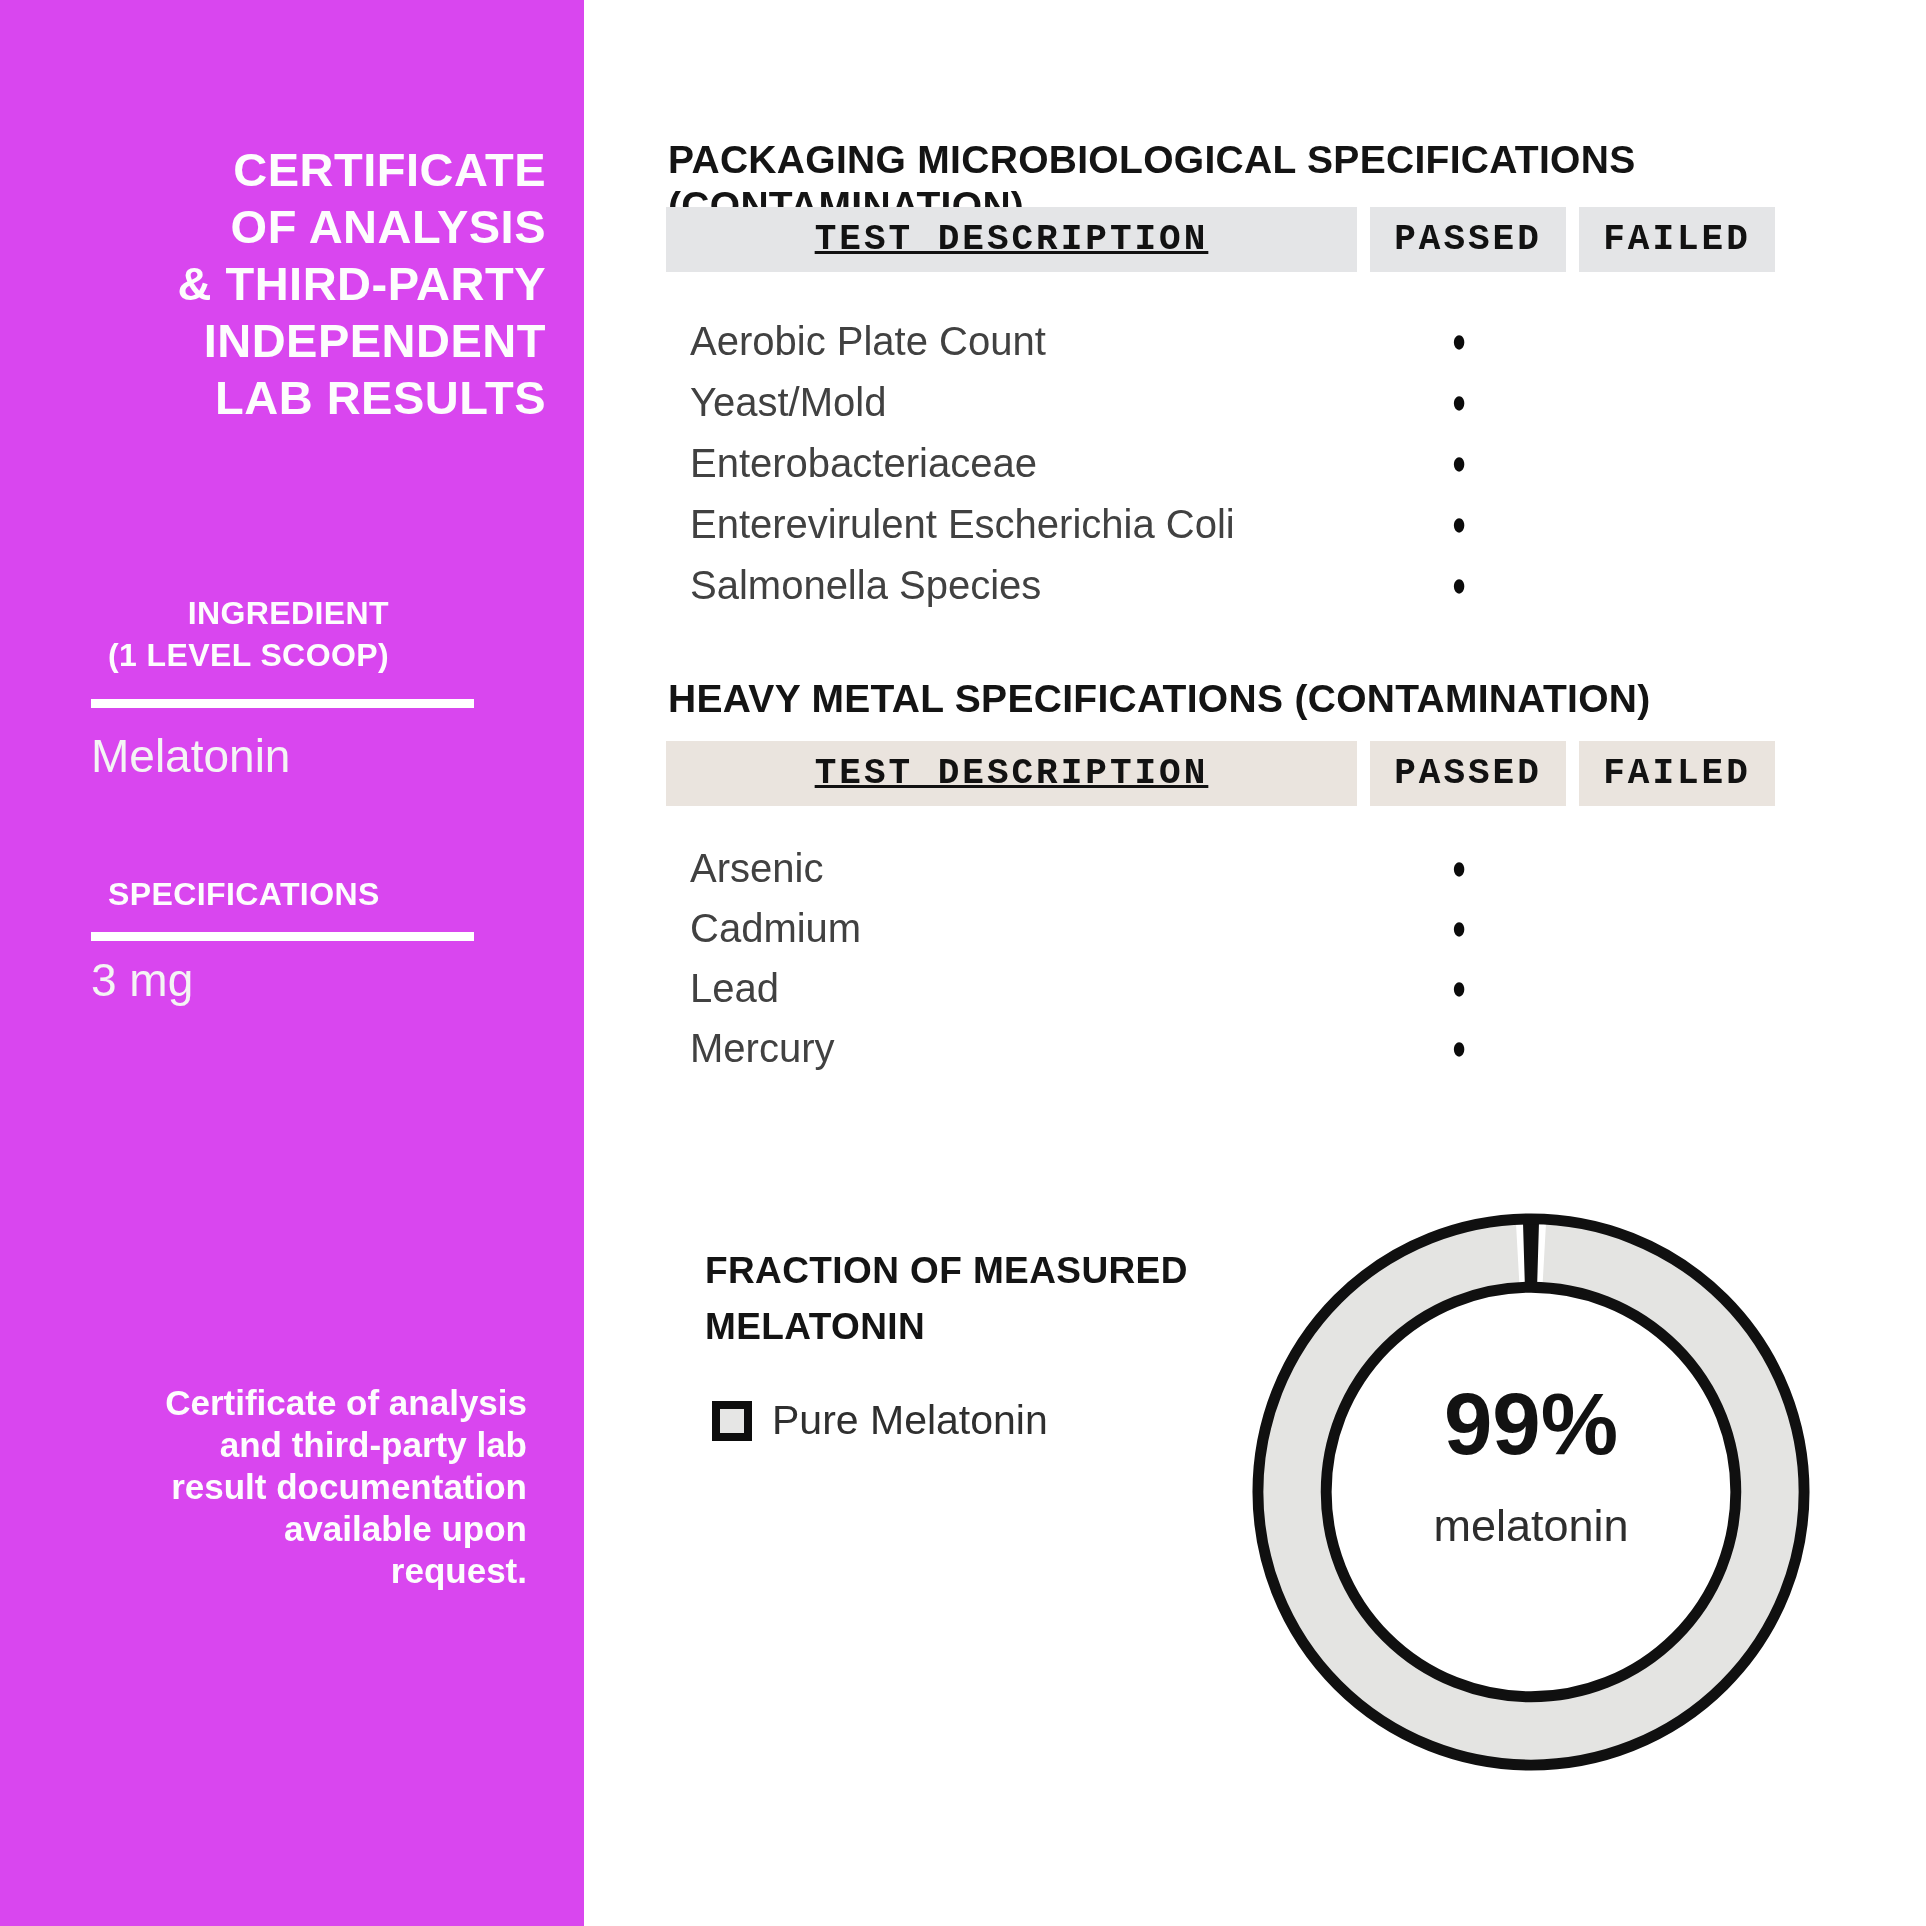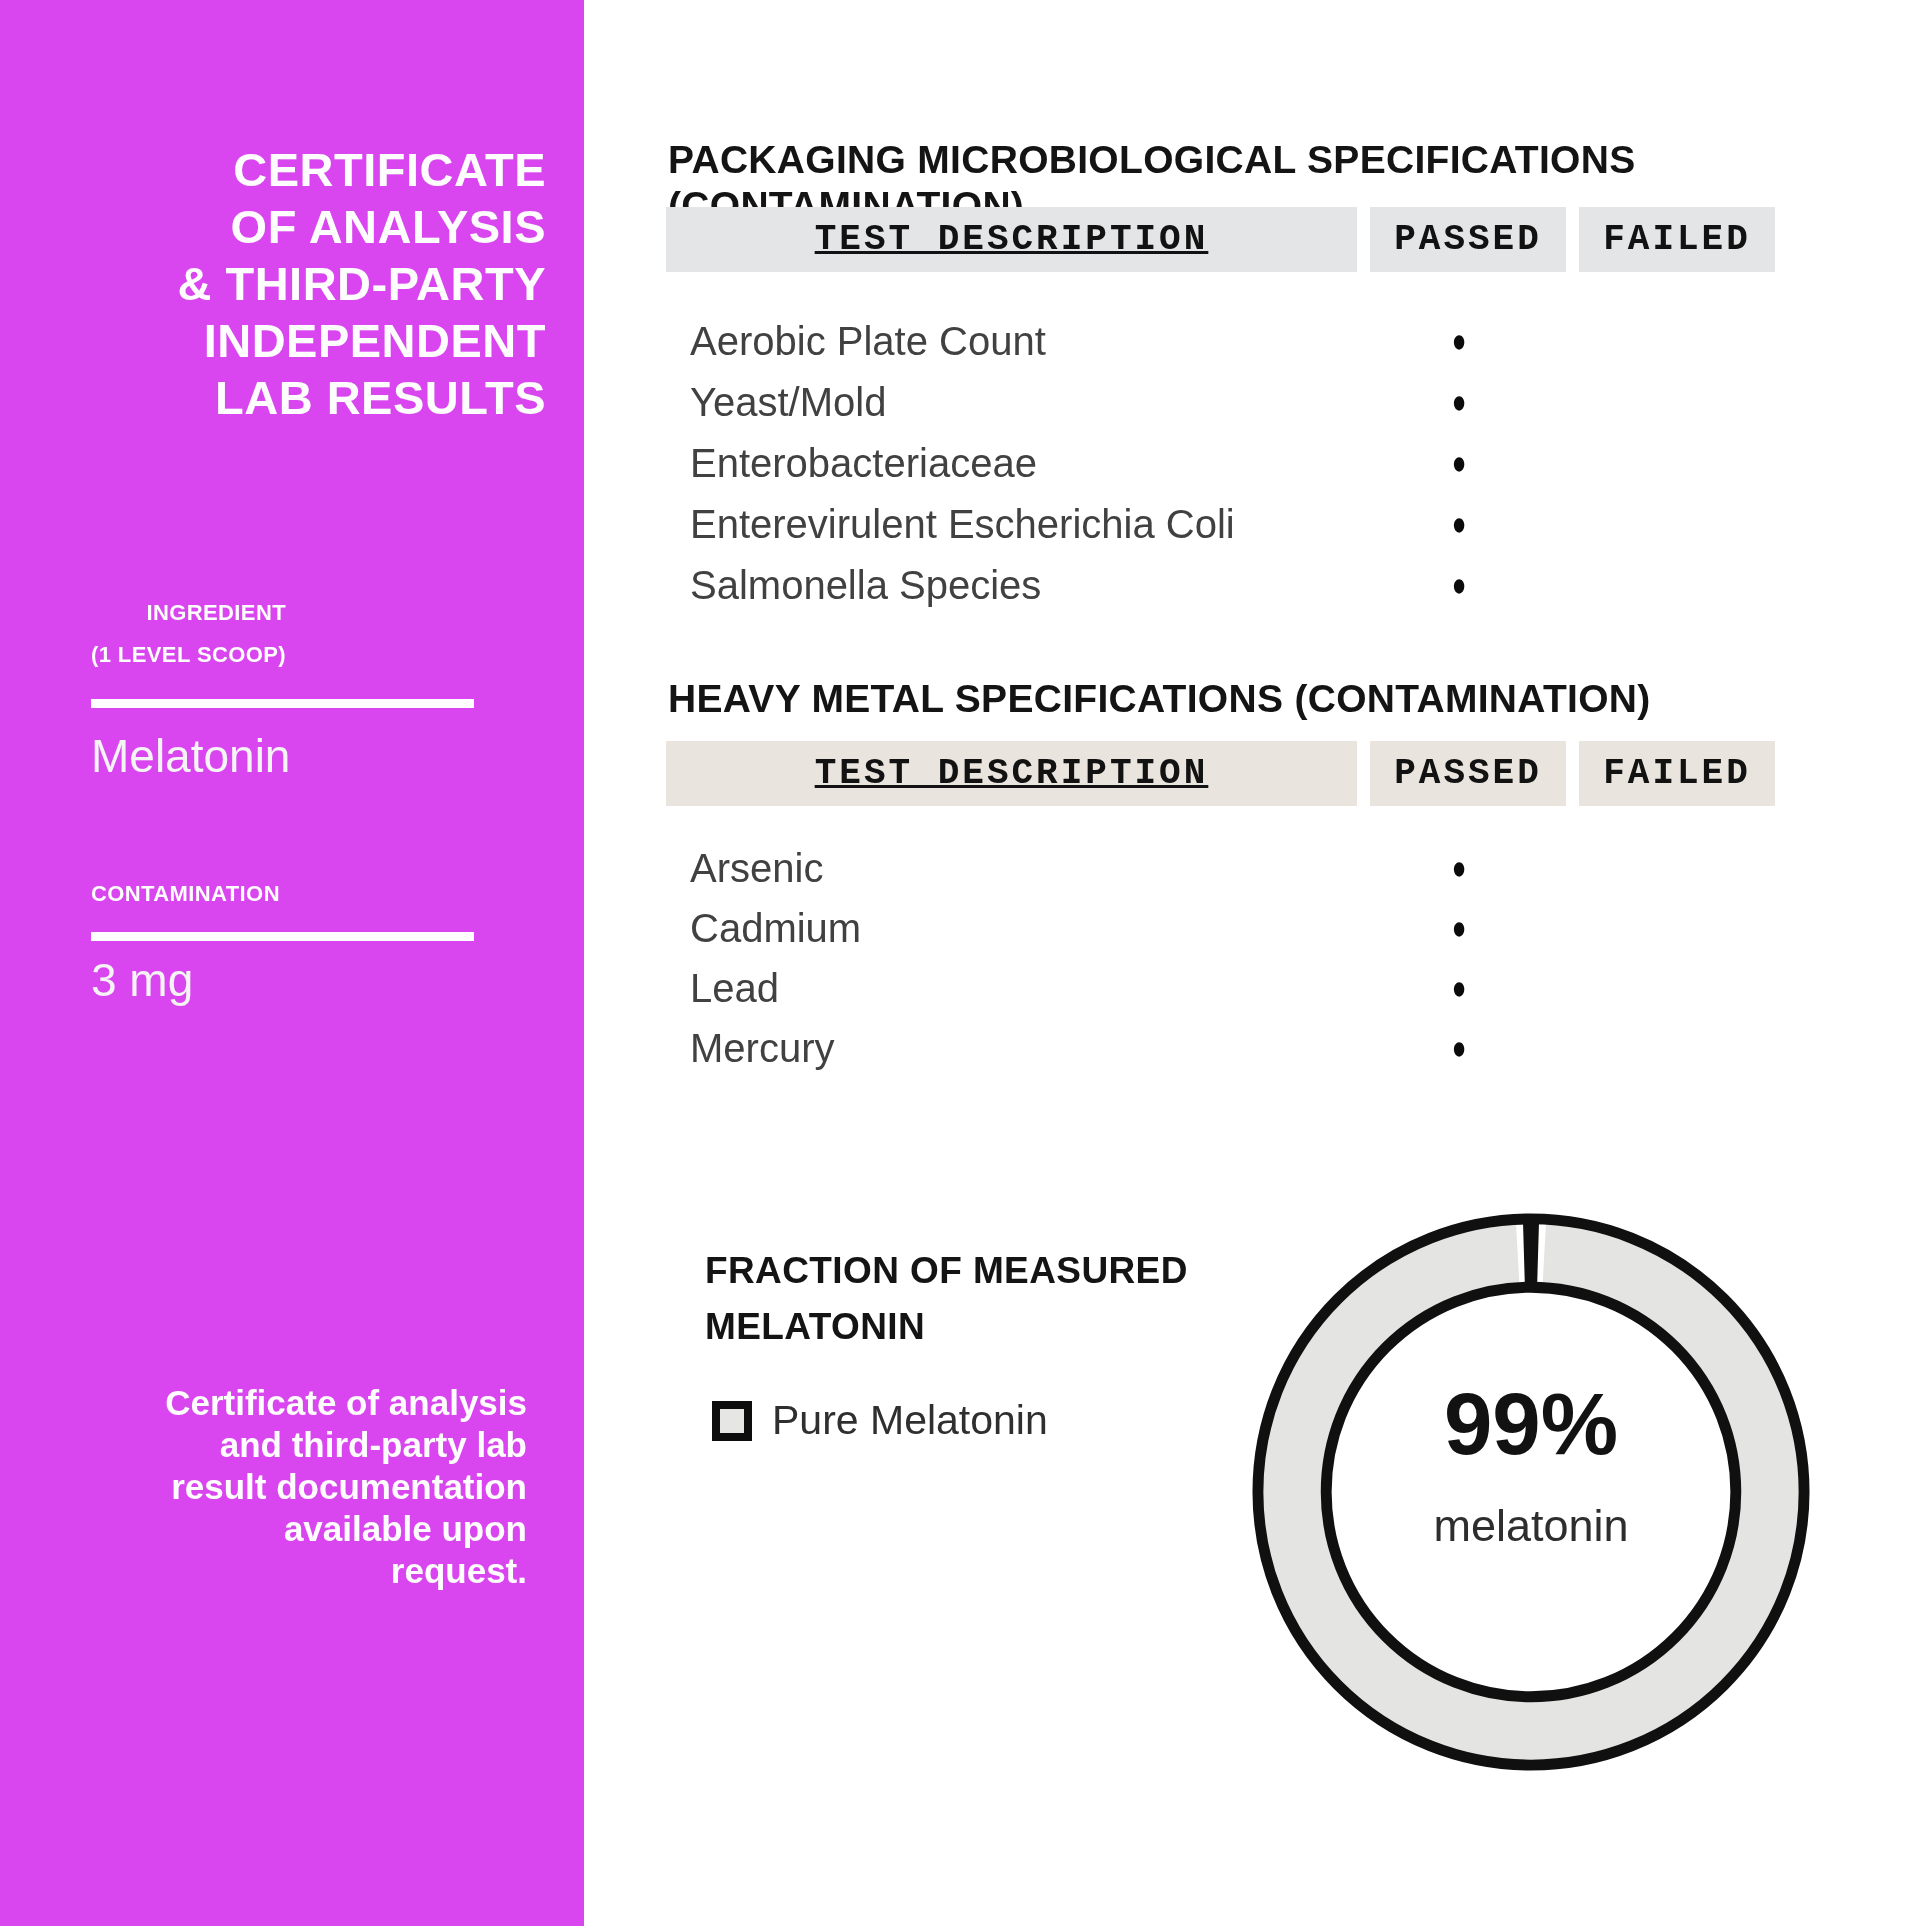--- a/index.html
+++ b/index.html
@@ -3,21 +3,21 @@
 <meta charset="utf-8">
 <style>
   html,body{margin:0;padding:0;background:#fff;}
   #page{position:relative;width:1927px;height:1927px;background:#ffffff;overflow:hidden;
         font-family:"Liberation Sans",sans-serif;color:#161616;}
 
   
   .sidebar{position:absolute;left:0;top:0;width:584px;height:1927px;background:#d946ef;text-align:right;}
   .sb-title{position:absolute;left:91px;top:141px;width:455px;color:#fdfdfd;
             font-size:47px;font-weight:bold;line-height:57px;white-space:pre-line;letter-spacing:0.5px;}
-  .sb-h{position:absolute;left:91px;color:#fdfdfd;font-size:22px;font-weight:bold;
+  .sb-h{position:absolute;left:108px;color:#fdfdfd;font-size:32px;font-weight:bold;
         line-height:42px;white-space:pre-line;letter-spacing:0.4px;}
   .sb-ingredient-h{top:592px;}
   .sb-spec-h{top:873px;}
   .sb-rule{position:absolute;left:91px;width:383px;height:9px;background:#ffffff;}
   .sb-rule-1{top:699px;}
   .sb-rule-2{top:932px;}
   .sb-val{position:absolute;left:91px;color:#f4f4f4;font-size:46px;font-weight:300;line-height:54px;}
   .sb-ingredient-v{top:729px;}
   .sb-spec-v{top:953px;}
   .sb-note{position:absolute;left:91px;top:1382px;width:436px;color:#fdfdfd;
@@ -74,21 +74,21 @@
 OF ANALYSIS
 &amp; THIRD-PARTY
 INDEPENDENT
 LAB RESULTS</div>
 
     <div class="sb-h sb-ingredient-h">INGREDIENT
 (1 LEVEL SCOOP)</div>
     <div class="sb-rule sb-rule-1"></div>
     <div class="sb-val sb-ingredient-v">Melatonin</div>
 
-    <div class="sb-h sb-spec-h">CONTAMINATION</div>
+    <div class="sb-h sb-spec-h">SPECIFICATIONS</div>
     <div class="sb-rule sb-rule-2"></div>
     <div class="sb-val sb-spec-v">3 mg</div>
 
     <div class="sb-note">Certificate of analysis
 and third-party lab
 result documentation
 available upon
 request.</div>
   </div>
 

